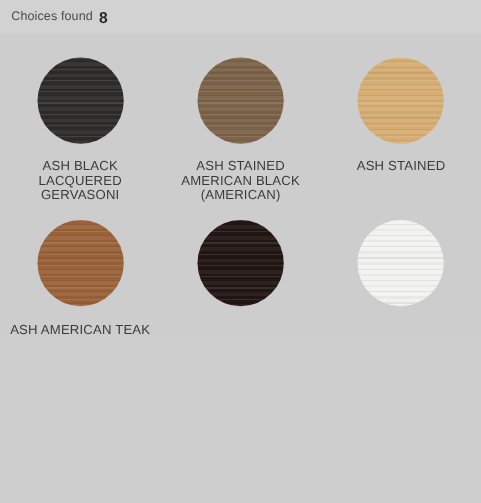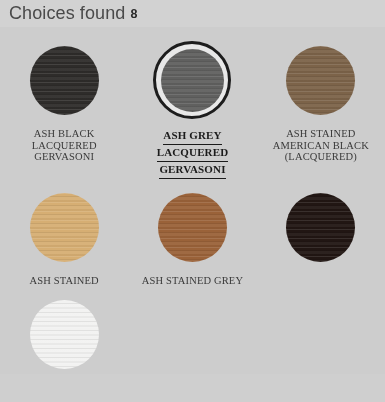--- a/index.html
+++ b/index.html
@@ -18,39 +18,38 @@
   
   .header {
     height: 27px;
     background: #d2d2d2;
     display: flex;
     align-items: center;
     padding-left: 9px;
     box-sizing: border-box;
   }
   .header-text {
-    font-size: 18px;
+    font-size: 10px;
     color: #4a4a4a;
     letter-spacing: .1px;
   }
   .header-count {
     font-size: 12.5px;
     color: #2b2b2b;
     font-weight: bold;
     margin-left: 5px;
   }
 
   
   .grid {
     background: #cdcdcd;
     display: flex;
     flex-wrap: wrap;
     padding-top: 5px;
     box-sizing: border-box;
-    font-family: Liberation Serif, serif;
   }
   .cell {
     width: 128.33px;
     display: flex;
     flex-direction: column;
     align-items: center;
     padding-top: 9px;
     box-sizing: border-box;
     cursor: pointer;
   }
@@ -139,50 +138,44 @@
     <div class="cell">
       <div class="swatch-wrap">
         <div class="swatch" style="background: rgb(46, 44, 42);"></div>
       </div>
       <div class="label">
         <span class="line">ASH BLACK</span>
         <span class="line">LACQUERED</span>
         <span class="line">GERVASONI</span>
       </div>
     </div>
-    <div class="cell selected">
-      <div class="swatch-wrap">
-        <div class="swatch" style="background: rgb(96, 96, 95);"></div>
-      </div>
-      <div class="label"><span class="line">ASH GREY</span><span class="line">LACQUERED</span><span class="line">GERVASONI</span></div>
-    </div>
     <div class="cell">
       <div class="swatch-wrap">
         <div class="swatch" style="background: rgb(124, 99, 73);"></div>
       </div>
       <div class="label">
         <span class="line">ASH STAINED</span>
         <span class="line">AMERICAN BLACK</span>
-        <span class="line">(LACQUERED)</span>
+        <span class="line">(AMERICAN)</span>
       </div>
     </div>
     <div class="cell">
       <div class="swatch-wrap">
         <div class="swatch" style="background: rgb(214, 174, 115);"></div>
       </div>
       <div class="label">
         <span class="line">ASH STAINED</span>
       </div>
     </div>
     <div class="cell">
       <div class="swatch-wrap">
         <div class="swatch" style="background: rgb(154, 98, 57);"></div>
       </div>
       <div class="label">
-        <span class="line">ASH STAINED GREY</span>
+        <span class="line">ASH AMERICAN TEAK</span>
       </div>
     </div>
     <div class="cell">
       <div class="swatch-wrap">
         <div class="swatch" style="background: rgb(33, 22, 19);"></div>
       </div>
     </div>
     <div class="cell">
       <div class="swatch-wrap">
         <div class="swatch" style="background: rgb(242, 242, 241);"></div>

